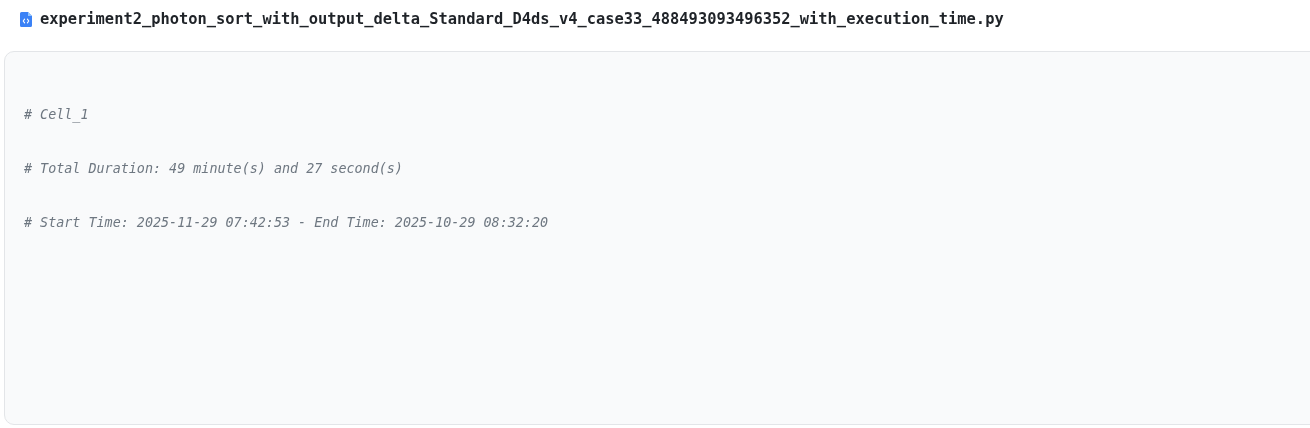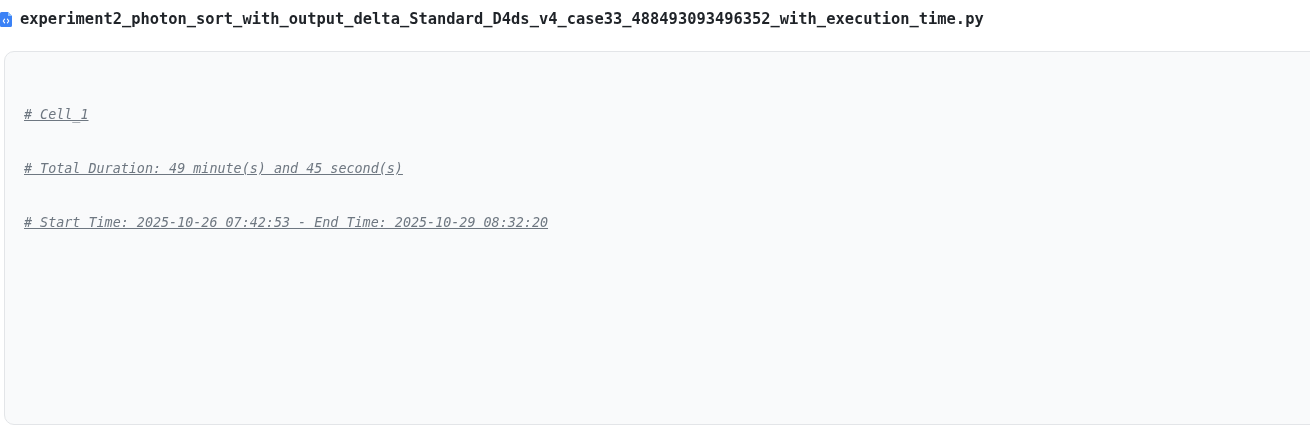--- a/index.html
+++ b/index.html
@@ -5,21 +5,21 @@
     html, body {
       margin: 0;
       padding: 0;
       background: #ffffff;
       width: 1310px;
       height: 428px;
       overflow: hidden;
     }
     .file-header {
       position: absolute;
-      left: 0;
+      left: 20px;
       top: 8px;
       height: 22px;
       display: flex;
       align-items: center;
       white-space: nowrap;
     }
     .file-icon {
       width: 12px;
       height: 15px;
       margin-right: 8px;
@@ -47,42 +47,42 @@
     .code-lines {
       position: absolute;
       left: 19px;
       top: 18px;
       margin: 0;
       font-family: "DejaVu Sans Mono", monospace;
       font-size: 13.4px;
       line-height: 18.05px;
       white-space: pre;
     }
-    .line { display: block; height: 18.05px; text-decoration: underline; }
+    .line { display: block; height: 18.05px; }
     .comment { color: #6e7781; font-style: italic; }
   </style>
 </head>
 <body>
 
 <div class="file-header">
   <span class="file-icon">
     <svg width="12" height="15" viewBox="0 0 12 15">
       <path d="M1.5 0 H8 L12 4 V13.5 A1.5 1.5 0 0 1 10.5 15 H1.5 A1.5 1.5 0 0 1 0 13.5 V1.5 A1.5 1.5 0 0 1 1.5 0 Z" fill="#3b82f6"></path>
       <path d="M8 0 V4 H12 Z" fill="#93c5fd"></path>
       <path d="M4.6 7.2 L3.2 9 L4.6 10.8 M7.4 7.2 L8.8 9 L7.4 10.8" stroke="#ffffff" stroke-width="1.1" fill="none" stroke-linecap="round" stroke-linejoin="round"></path>
     </svg>
   </span>
   <span class="file-title">experiment2_photon_sort_with_output_delta_Standard_D4ds_v4_case33_488493093496352_with_execution_time.py</span>
 </div>
 
 <div class="code-block">
   <div class="code-lines">
     <span class="line comment"># Cell_1</span>
-    <span class="line comment"># Total Duration: 49 minute(s) and 45 second(s)</span>
-    <span class="line comment"># Start Time: 2025-10-26 07:42:53 - End Time: 2025-10-29 08:32:20</span>
+    <span class="line comment"># Total Duration: 49 minute(s) and 27 second(s)</span>
+    <span class="line comment"># Start Time: 2025-11-29 07:42:53 - End Time: 2025-10-29 08:32:20</span>
     
     
     
     
     
     
     
     
     
     

